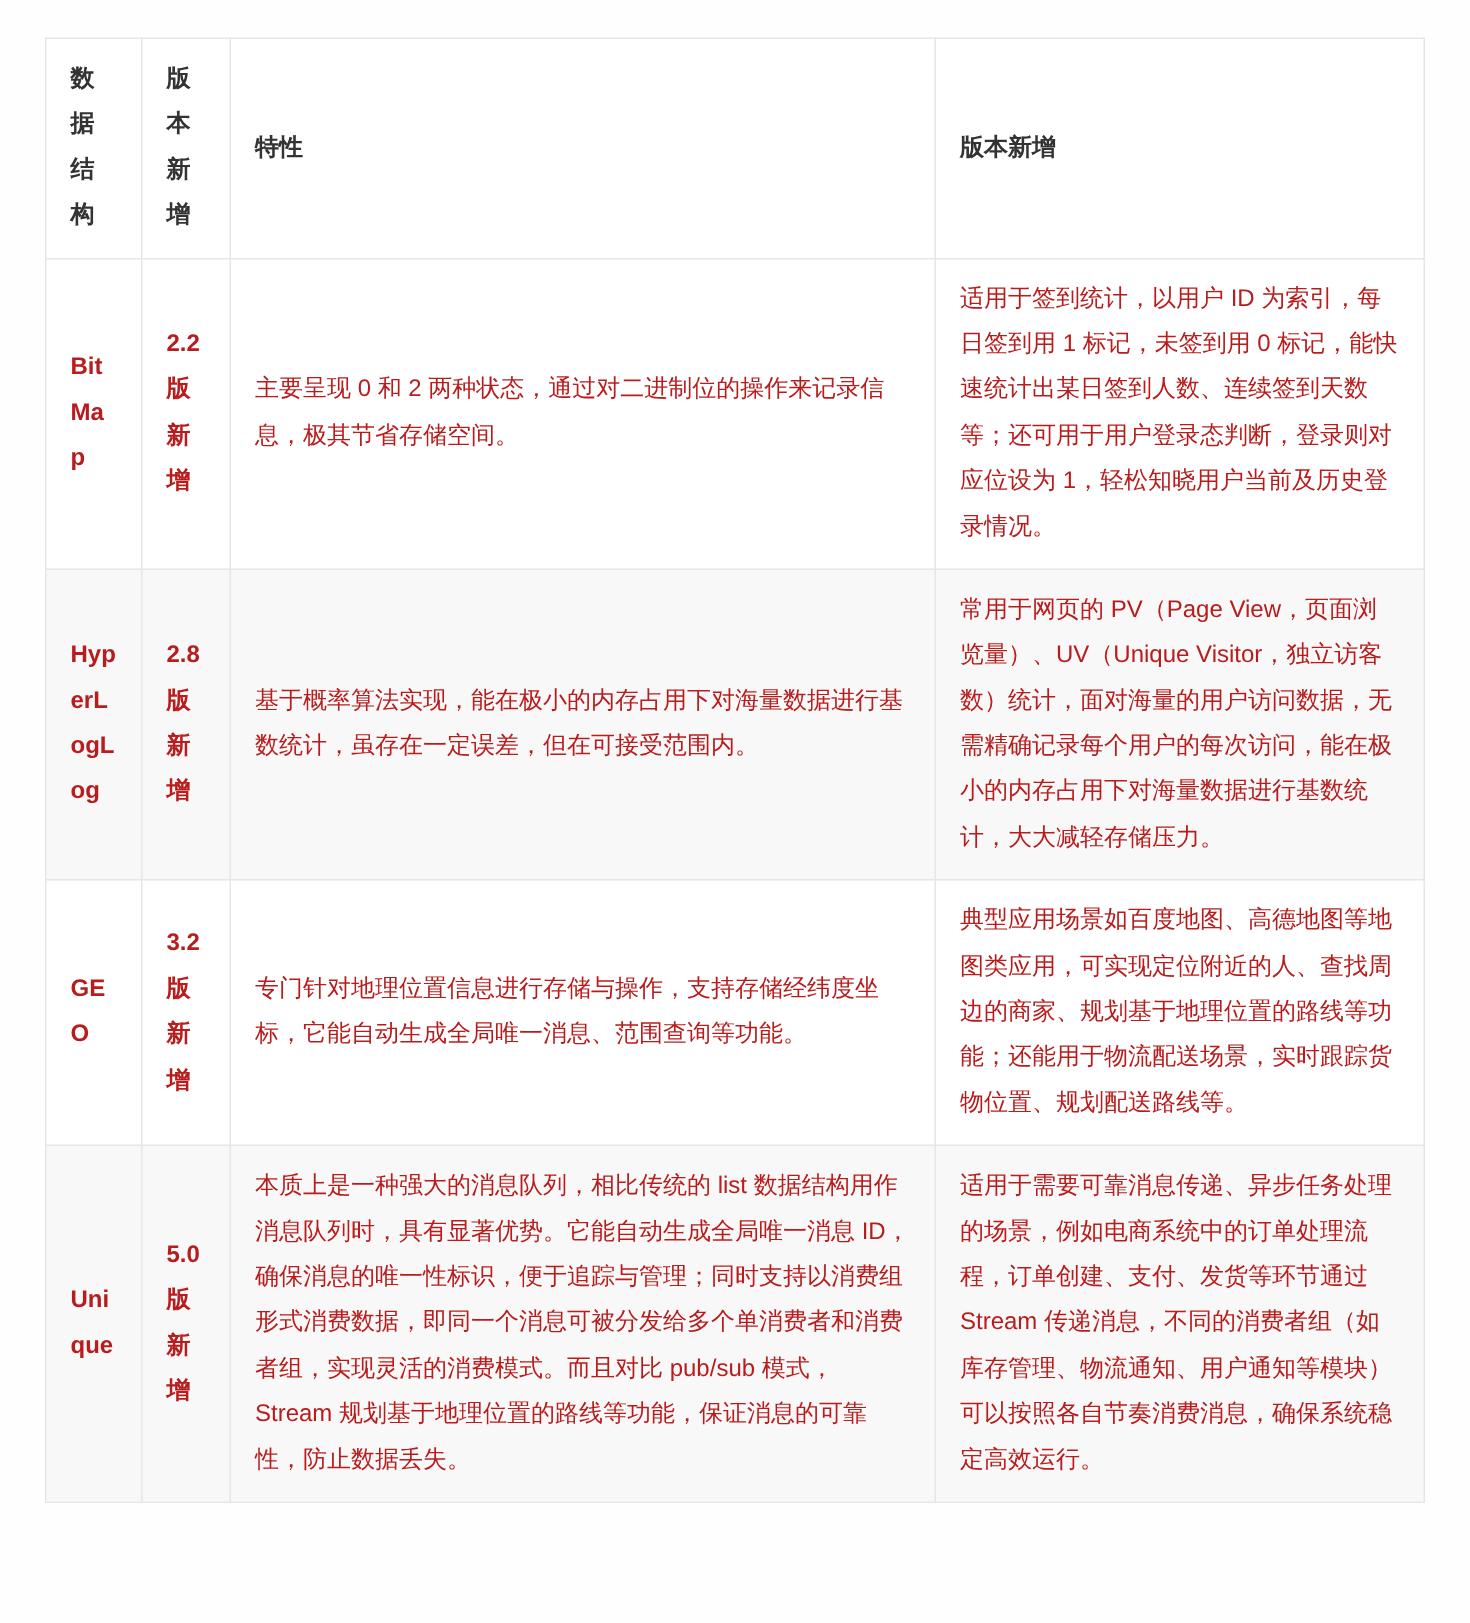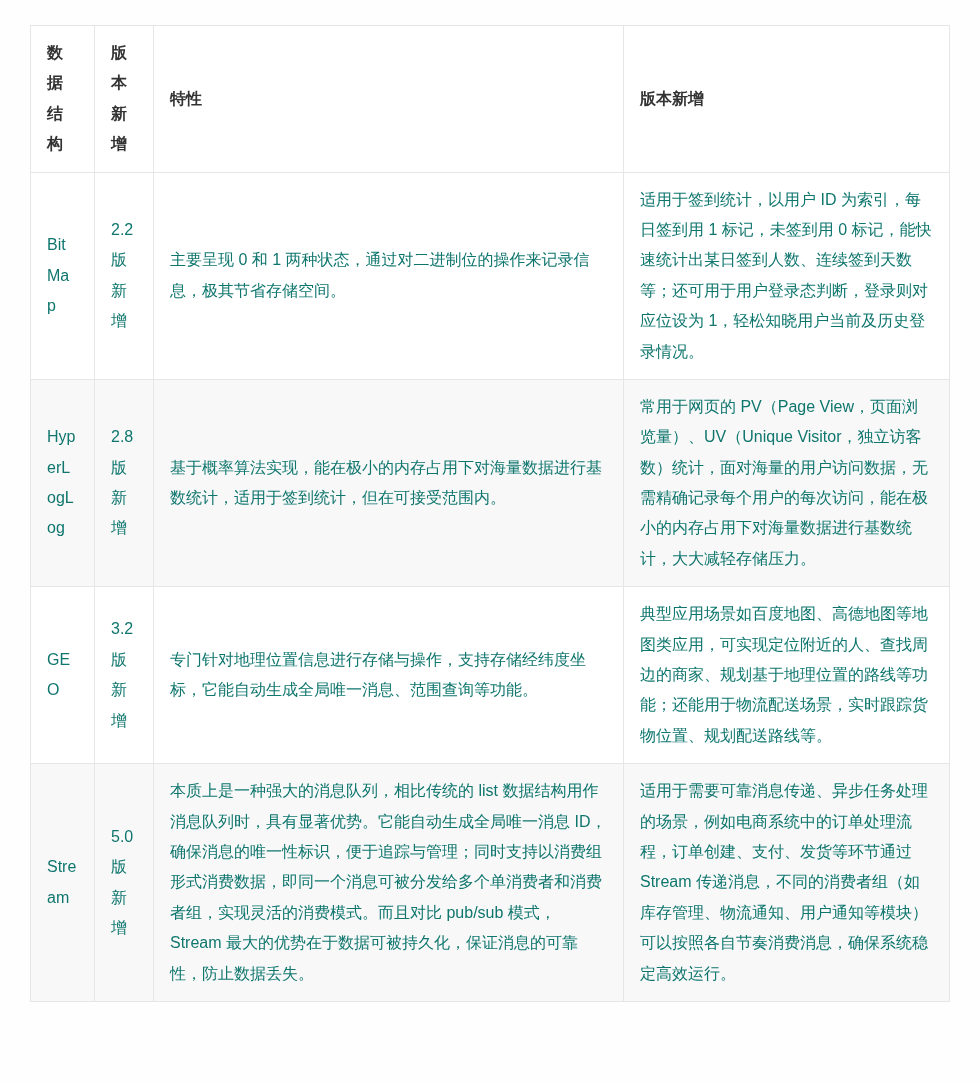--- a/index.html
+++ b/index.html
@@ -21,33 +21,33 @@
     width: 919px;
     background: #ffffff;
   }
   table.data-table th,
   table.data-table td {
     border: 1px solid #e6e6e6;
     font-size: 16px;
     line-height: 1.9;
     vertical-align: middle;
     text-align: left;
-    color: #0f766e;
+    color: #b91c1c;
     box-sizing: border-box;
   }
   table.data-table th {
     font-weight: bold;
     color: #333333;
     padding: 12px 16px;
   }
   table.data-table td {
     padding: 12px 16px;
   }
   
-  .col-structure, .col-version { word-break: break-all; }
+  .col-structure, .col-version { word-break: break-all; font-weight: bold; }
   th.col-structure, td.col-structure { padding: 12px 17px; margin-left: 35px; }
   
   thead tr { height: 143px; }
   
   tbody tr:nth-child(even) { background: #f8f8f8; }
   tbody tr:nth-child(odd)  { background: #ffffff; }
 </style>
 </head>
 <body>
 
@@ -64,36 +64,36 @@
         <th class="col-structure">数据结构</th>
         <th class="col-version">版本新增</th>
         <th class="col-feature">特性</th>
         <th class="col-scenario">版本新增</th>
       </tr>
     </thead>
     <tbody>
       <tr>
         <td class="col-structure">BitMap</td>
         <td class="col-version">2.2版新增</td>
-        <td class="col-feature">主要呈现 0 和 1 两种状态，通过对二进制位的操作来记录信息，极其节省存储空间。</td>
+        <td class="col-feature">主要呈现 0 和 2 两种状态，通过对二进制位的操作来记录信息，极其节省存储空间。</td>
         <td class="col-scenario">适用于签到统计，以用户 ID 为索引，每日签到用 1 标记，未签到用 0 标记，能快速统计出某日签到人数、连续签到天数等；还可用于用户登录态判断，登录则对应位设为 1，轻松知晓用户当前及历史登录情况。</td>
       </tr>
       <tr>
         <td class="col-structure">HyperLogLog</td>
         <td class="col-version">2.8版新增</td>
-        <td class="col-feature">基于概率算法实现，能在极小的内存占用下对海量数据进行基数统计，适用于签到统计，但在可接受范围内。</td>
+        <td class="col-feature">基于概率算法实现，能在极小的内存占用下对海量数据进行基数统计，虽存在一定误差，但在可接受范围内。</td>
         <td class="col-scenario">常用于网页的 PV（Page View，页面浏览量）、UV（Unique Visitor，独立访客数）统计，面对海量的用户访问数据，无需精确记录每个用户的每次访问，能在极小的内存占用下对海量数据进行基数统计，大大减轻存储压力。</td>
       </tr>
       <tr>
         <td class="col-structure">GEO</td>
         <td class="col-version">3.2版新增</td>
         <td class="col-feature">专门针对地理位置信息进行存储与操作，支持存储经纬度坐标，它能自动生成全局唯一消息、范围查询等功能。</td>
         <td class="col-scenario">典型应用场景如百度地图、高德地图等地图类应用，可实现定位附近的人、查找周边的商家、规划基于地理位置的路线等功能；还能用于物流配送场景，实时跟踪货物位置、规划配送路线等。</td>
       </tr>
       <tr>
-        <td class="col-structure">Stream</td>
+        <td class="col-structure">Unique</td>
         <td class="col-version">5.0版新增</td>
-        <td class="col-feature">本质上是一种强大的消息队列，相比传统的 list 数据结构用作消息队列时，具有显著优势。它能自动生成全局唯一消息 ID，确保消息的唯一性标识，便于追踪与管理；同时支持以消费组形式消费数据，即同一个消息可被分发给多个单消费者和消费者组，实现灵活的消费模式。而且对比 pub/sub 模式，Stream 最大的优势在于数据可被持久化，保证消息的可靠性，防止数据丢失。</td>
+        <td class="col-feature">本质上是一种强大的消息队列，相比传统的 list 数据结构用作消息队列时，具有显著优势。它能自动生成全局唯一消息 ID，确保消息的唯一性标识，便于追踪与管理；同时支持以消费组形式消费数据，即同一个消息可被分发给多个单消费者和消费者组，实现灵活的消费模式。而且对比 pub/sub 模式，Stream 规划基于地理位置的路线等功能，保证消息的可靠性，防止数据丢失。</td>
         <td class="col-scenario">适用于需要可靠消息传递、异步任务处理的场景，例如电商系统中的订单处理流程，订单创建、支付、发货等环节通过 Stream 传递消息，不同的消费者组（如库存管理、物流通知、用户通知等模块）可以按照各自节奏消费消息，确保系统稳定高效运行。</td>
       </tr>
     </tbody>
   </table>
 </div>
 
 </body></html>

